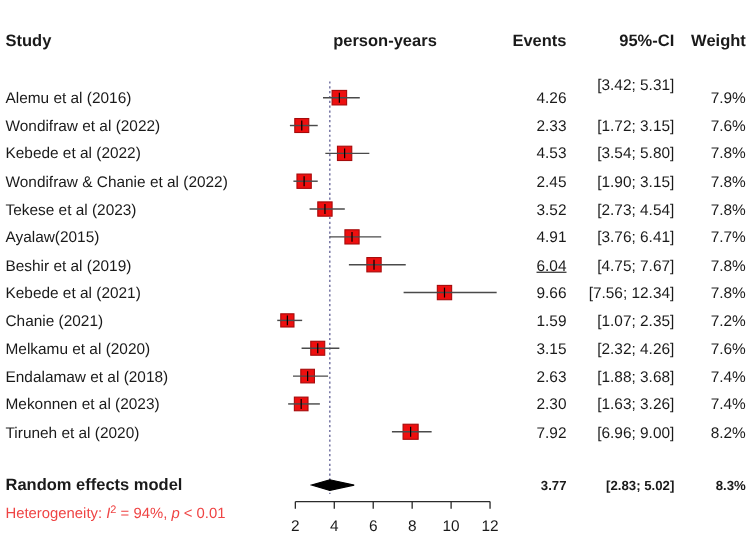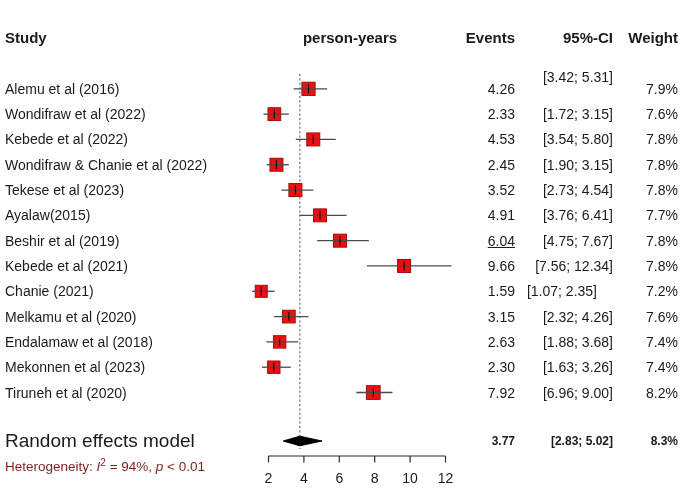--- a/index.html
+++ b/index.html
@@ -5,23 +5,23 @@
   html,body{margin:0;padding:0;background:#ffffff;}
   .canvas{
     position:relative;width:685px;height:493px;background:#ffffff;
     font-family:"Liberation Sans",sans-serif;color:#1a1a1a;overflow:hidden;
   }
   .hdr{position:absolute;font-weight:700;font-size:15px;line-height:17px;white-space:nowrap;}
   .centered{transform:translateX(-50%);}
   .rightcol{text-align:right;}
   .row-label{position:absolute;font-size:14px;line-height:16px;white-space:nowrap;}
   .row-num{position:absolute;font-size:14px;line-height:16px;white-space:nowrap;text-align:right;}
-  .sum-label{position:absolute;left:5px;top:432px;font-size:19px;font-weight:400;line-height:18px;white-space:nowrap;}
+  .sum-label{position:absolute;left:5px;top:432px;font-size:15px;font-weight:700;line-height:18px;white-space:nowrap;}
   .sum-num{position:absolute;top:433px;font-size:12px;font-weight:700;line-height:17px;white-space:nowrap;text-align:right;}
-  .het{position:absolute;left:5px;top:459px;font-size:13.5px;line-height:16px;white-space:nowrap;color:#7f1d1d;}
+  .het{position:absolute;left:5px;top:459px;font-size:13.5px;line-height:16px;white-space:nowrap;color:#ef4444;}
   .het .it{font-style:italic;}
   .het .sup{font-size:10px;position:relative;top:-5px;}
   svg.plot{position:absolute;left:0;top:0;}
 </style>
 </head>
 <body>
 
 <div class="canvas">
 
   <div class="hdr" style="left:5px;top:29px;">Study</div>
@@ -58,21 +58,21 @@
       <div class="row-label" style="left: 5px; top: 232.7px;">Beshir et al (2019)</div>
       <div class="row-num" style="right: 170px; top: 232.7px; text-decoration: underline;">6.04</div>
       <div class="row-num" style="right: 72px; top: 232.7px;">[4.75; 7.67]</div>
       <div class="row-num" style="right: 7px; top: 232.7px;">7.8%</div>
       <div class="row-label" style="left: 5px; top: 258px;">Kebede et al (2021)</div>
       <div class="row-num" style="right: 170px; top: 258px;">9.66</div>
       <div class="row-num" style="right: 72px; top: 258px;">[7.56; 12.34]</div>
       <div class="row-num" style="right: 7px; top: 258px;">7.8%</div>
       <div class="row-label" style="left: 5px; top: 283.3px;">Chanie (2021)</div>
       <div class="row-num" style="right: 170px; top: 283.3px;">1.59</div>
-      <div class="row-num" style="right: 88px; top: 283.3px;">[1.07; 2.35]</div>
+      <div class="row-num" style="right: 72px; top: 283.3px;">[1.07; 2.35]</div>
       <div class="row-num" style="right: 7px; top: 283.3px;">7.2%</div>
       <div class="row-label" style="left: 5px; top: 308.6px;">Melkamu et al (2020)</div>
       <div class="row-num" style="right: 170px; top: 308.6px;">3.15</div>
       <div class="row-num" style="right: 72px; top: 308.6px;">[2.32; 4.26]</div>
       <div class="row-num" style="right: 7px; top: 308.6px;">7.6%</div>
       <div class="row-label" style="left: 5px; top: 333.9px;">Endalamaw et al (2018)</div>
       <div class="row-num" style="right: 170px; top: 333.9px;">2.63</div>
       <div class="row-num" style="right: 72px; top: 333.9px;">[1.88; 3.68]</div>
       <div class="row-num" style="right: 7px; top: 333.9px;">7.4%</div>
       <div class="row-label" style="left: 5px; top: 359.2px;">Mekonnen et al (2023)</div>

